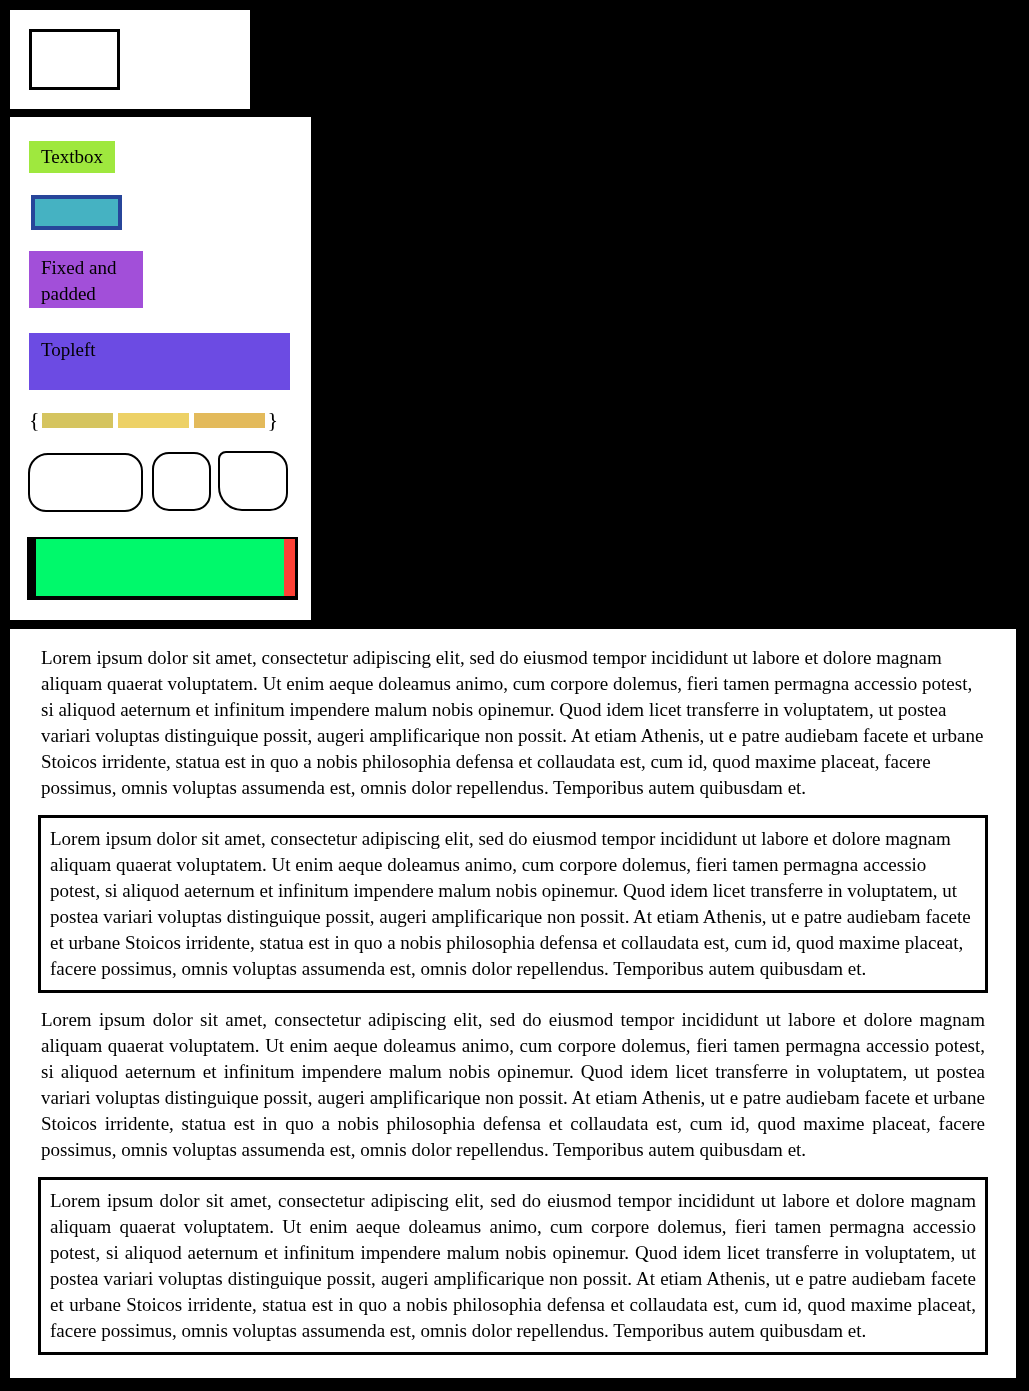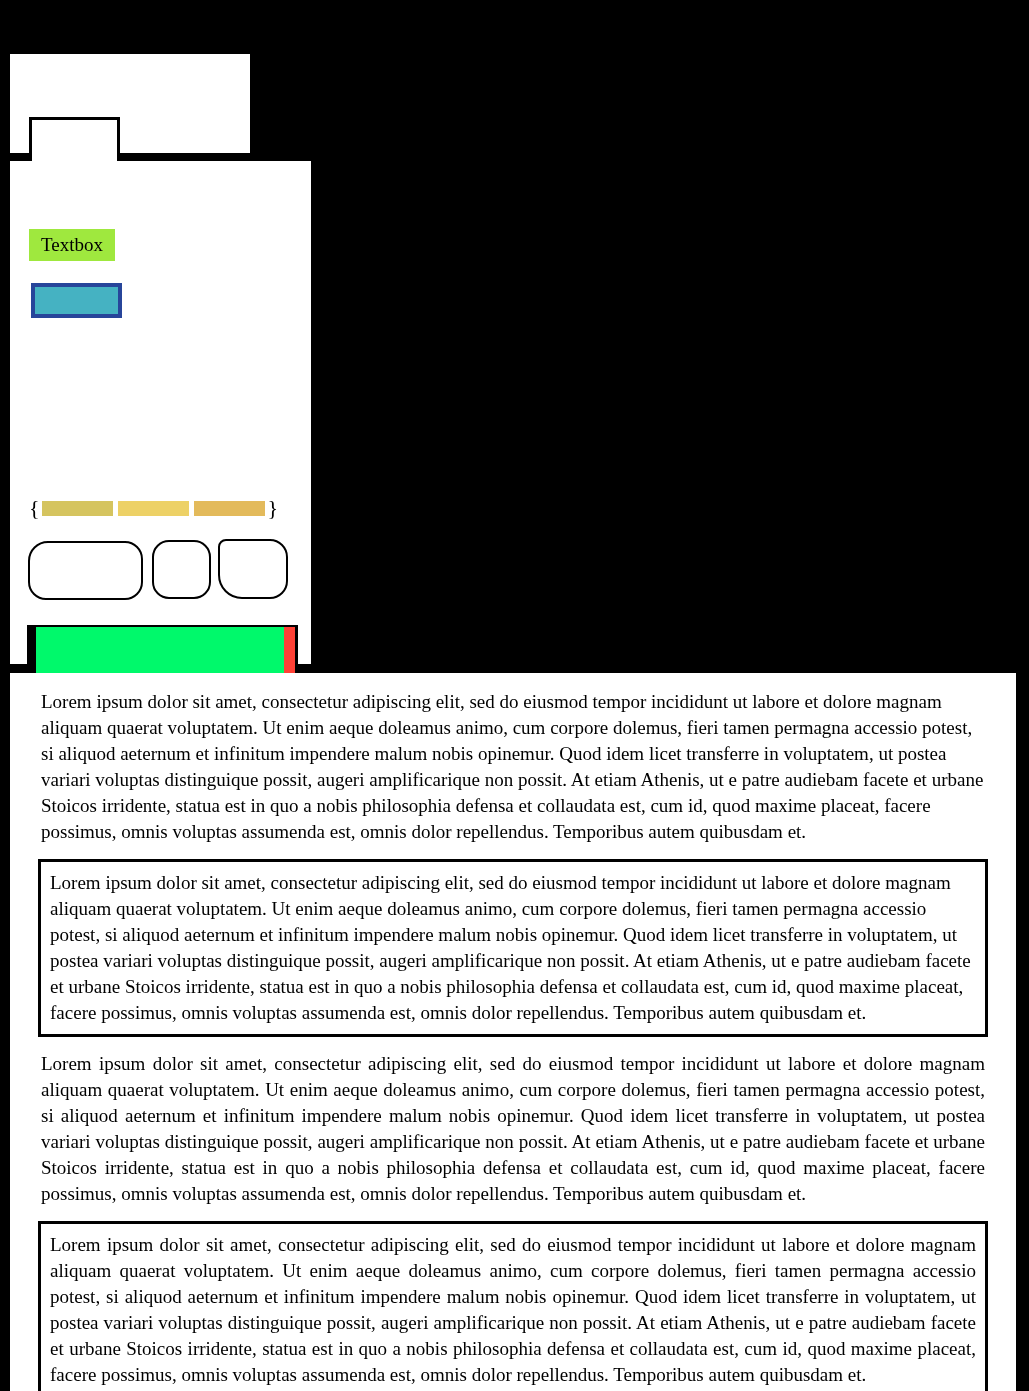--- a/index.html
+++ b/index.html
@@ -2,21 +2,21 @@
 <html><head>
 <meta charset="utf-8">
 <style>
   html,body{margin:0;padding:0;}
   body{
     width:1029px;height:1391px;position:relative;
     background:#000;overflow:hidden;
     font-family:"Liberation Serif","DejaVu Serif",serif;
     color:#000;
   }
-  .abs{position:absolute;margin-top:44px;}
+  .abs{position:absolute;}
   
   #panel-a{left:10px;top:10px;width:240px;height:99px;background:#fff;}
   #panel-a .inner-box{left:19px;top:19px;width:85px;height:55px;border:3px solid #000;background:#fff;}
   
   #panel-b{left:10px;top:117px;width:301px;height:503px;background:#fff;}
   .label-green{left:19px;top:24px;width:86px;height:32px;display:flex;align-items:center;
     padding-left:12px;box-sizing:border-box;font-size:19px;}
   .input-teal{left:21px;top:78px;width:91px;height:35px;box-sizing:border-box;
     border:4px solid #27459A;}
   .box-purple{left:19px;top:134px;width:114px;height:57px;box-sizing:border-box;
@@ -50,21 +50,27 @@
 </div>
 
 <div id="panel-b" class="abs">
 
   <div class="abs label-green" style="background-color: rgb(159, 232, 62);">
     <span>Textbox</span>
   </div>
 
   <div class="abs input-teal" style="background-color: rgb(69, 178, 194);"></div>
 
+  <div class="abs box-purple" style="background-color: rgb(162, 79, 217);">
+    <span>Fixed and padded</span>
+  </div>
 
+  <div class="abs box-violet" style="background-color: rgb(108, 75, 227);">
+    <span>Topleft</span>
+  </div>
 
   <div class="abs brace-row">
     <span class="brace">{</span>
     <span class="swatch" style="background-color: rgb(213, 196, 95);"></span>
     <span class="swatch" style="background-color: rgb(237, 209, 102);"></span>
     <span class="swatch" style="background-color: rgb(227, 186, 91);"></span>
     <span class="brace">}</span>
   </div>
 
   <div class="round-row">

